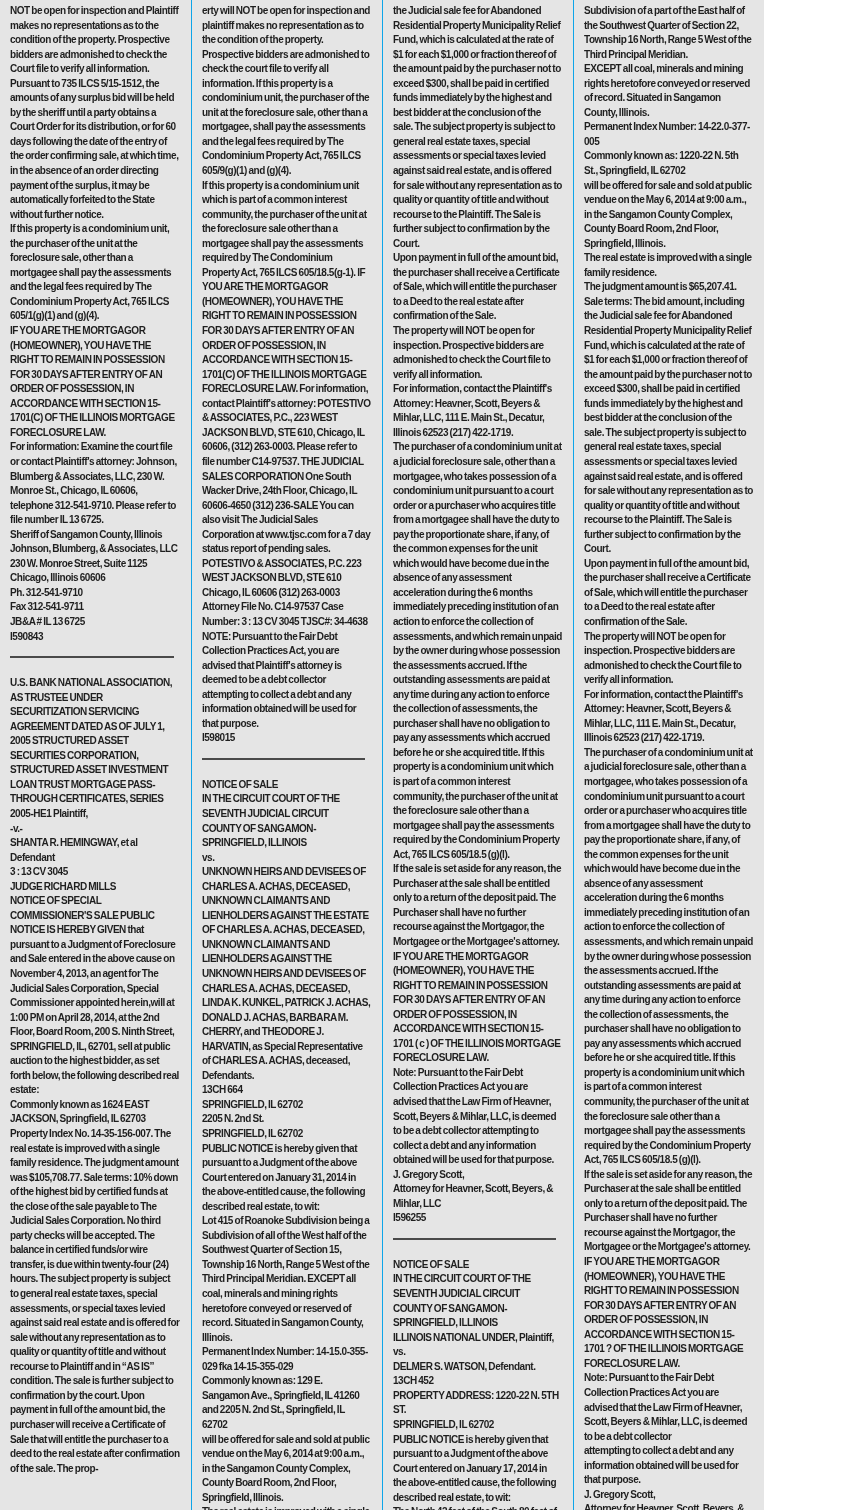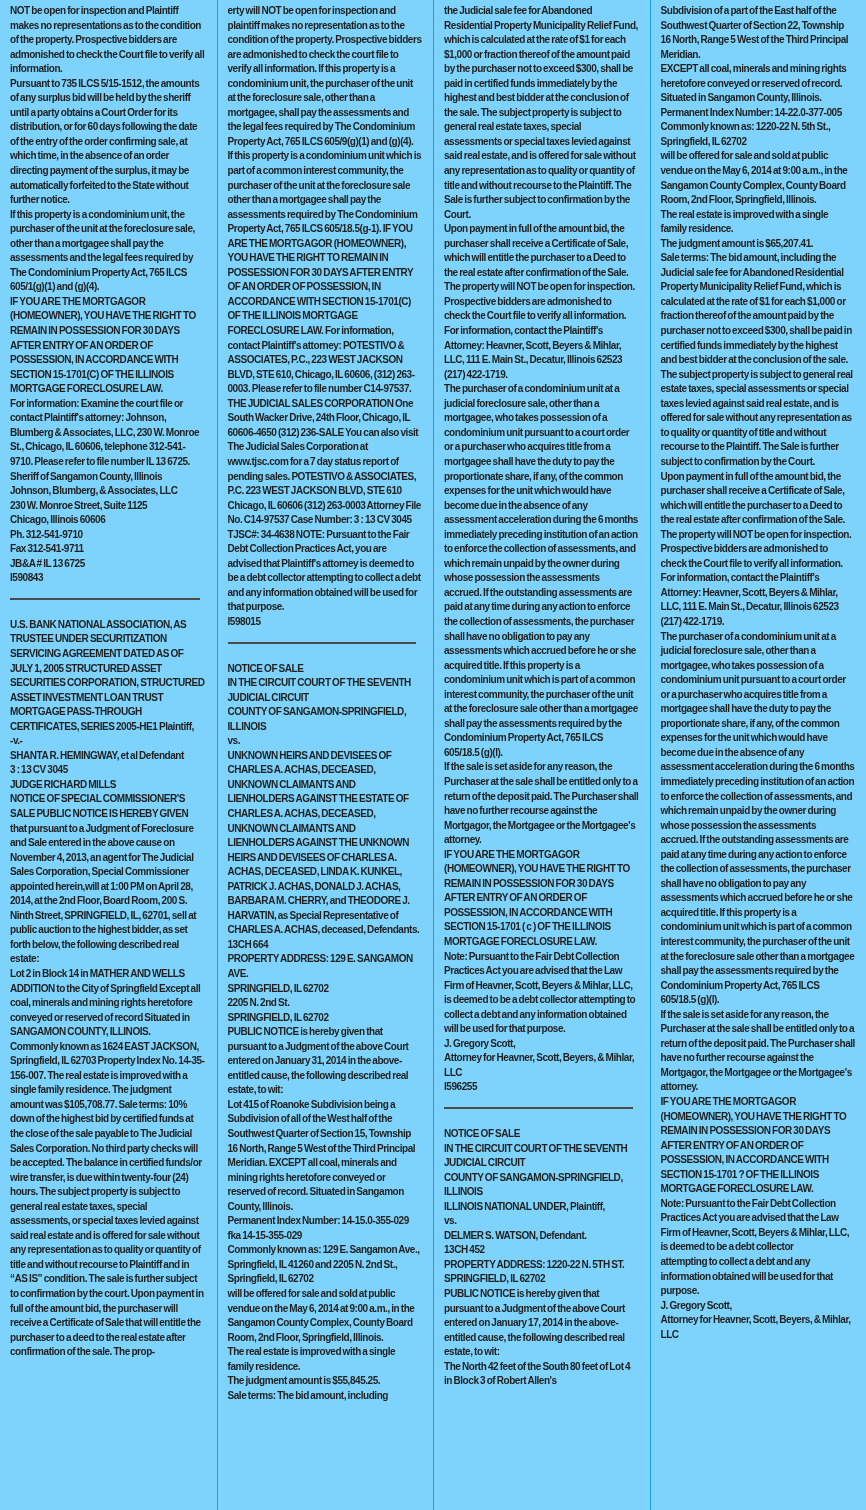--- a/index.html
+++ b/index.html
@@ -7,23 +7,23 @@
     padding: 0;
     background: #ffffff;
   }
   body {
     width: 866px;
     height: 1510px;
     overflow: hidden;
   }
   .page {
     display: flex;
-    width: 866px;
+    width: 764px;
     height: 1510px;
-    background: #7dd3fc;
+    background: #e5e5e5;
   }
   .col {
     box-sizing: border-box;
     width: 216.5px;
     padding: 4px 11px 0 10px;
     overflow: hidden;
   }
   .col + .col {
     border-left: 1px solid #0ea5e9;
   }
@@ -66,39 +66,37 @@
         <p class="para">I590843</p>
       </div>
       <hr class="divider">
       <div class="block">
         <p class="para">U.S. BANK NATIONAL ASSOCIATION, AS TRUSTEE UNDER SECURITIZATION SERVICING AGREEMENT DATED AS OF JULY 1, 2005 STRUCTURED ASSET SECURITIES CORPORATION, STRUCTURED ASSET INVESTMENT LOAN TRUST MORTGAGE PASS-THROUGH CERTIFICATES, SERIES 2005-HE1 Plaintiff,</p>
         <p class="para">-v.-</p>
         <p class="para">SHANTA R. HEMINGWAY, et al Defendant</p>
         <p class="para">3 : 13 CV 3045</p>
         <p class="para">JUDGE RICHARD MILLS</p>
         <p class="para">NOTICE OF SPECIAL COMMISSIONER'S SALE PUBLIC NOTICE IS HEREBY GIVEN that pursuant to a Judgment of Foreclosure and Sale entered in the above cause on November 4, 2013, an agent for The Judicial Sales Corporation, Special Commissioner appointed herein,will at 1:00 PM on April 28, 2014, at the 2nd Floor, Board Room, 200 S. Ninth Street, SPRINGFIELD, IL, 62701, sell at public auction to the highest bidder, as set forth below, the following described real estate:</p>
-        <p class="para">Lot 2 in Block 14 in MATHER AND WELLS ADDITION to the City of Springfield Except all coal, minerals and mining rights heretofore conveyed or reserved of record Situated in SANGAMON COUNTY, ILLINOIS.</p>
         <p class="para">Commonly known as 1624 EAST JACKSON, Springfield, IL 62703 Property Index No. 14-35-156-007. The real estate is improved with a single family residence. The judgment amount was $105,708.77. Sale terms: 10% down of the highest bid by certified funds at the close of the sale payable to The Judicial Sales Corporation. No third party checks will be accepted. The balance in certified funds/or wire transfer, is due within twenty-four (24) hours. The subject property is subject to general real estate taxes, special assessments, or special taxes levied against said real estate and is offered for sale without any representation as to quality or quantity of title and without recourse to Plaintiff and in “AS IS” condition. The sale is further subject to confirmation by the court. Upon payment in full of the amount bid, the purchaser will receive a Certificate of Sale that will entitle the purchaser to a deed to the real estate after confirmation of the sale. The prop-</p>
       </div>
     </div>
     <div class="col">
       <div class="block">
         <p class="para">erty will NOT be open for inspection and plaintiff makes no representation as to the condition of the property. Prospective bidders are admonished to check the court file to verify all information. If this property is a condominium unit, the purchaser of the unit at the foreclosure sale, other than a mortgagee, shall pay the assessments and the legal fees required by The Condominium Property Act, 765 ILCS 605/9(g)(1) and (g)(4).</p>
         <p class="para">If this property is a condominium unit which is part of a common interest community, the purchaser of the unit at the foreclosure sale other than a mortgagee shall pay the assessments required by The Condominium Property Act, 765 ILCS 605/18.5(g-1). IF YOU ARE THE MORTGAGOR (HOMEOWNER), YOU HAVE THE RIGHT TO REMAIN IN POSSESSION FOR 30 DAYS AFTER ENTRY OF AN ORDER OF POSSESSION, IN ACCORDANCE WITH SECTION 15-1701(C) OF THE ILLINOIS MORTGAGE FORECLOSURE LAW. For information, contact Plaintiff's attorney: POTESTIVO &amp; ASSOCIATES, P.C., 223 WEST JACKSON BLVD, STE 610, Chicago, IL 60606, (312) 263-0003. Please refer to file number C14-97537. THE JUDICIAL SALES CORPORATION One South Wacker Drive, 24th Floor, Chicago, IL 60606-4650 (312) 236-SALE You can also visit The Judicial Sales Corporation at www.tjsc.com for a 7 day status report of pending sales. POTESTIVO &amp; ASSOCIATES, P.C. 223 WEST JACKSON BLVD, STE 610 Chicago, IL 60606 (312) 263-0003 Attorney File No. C14-97537 Case Number: 3 : 13 CV 3045 TJSC#: 34-4638 NOTE: Pursuant to the Fair Debt Collection Practices Act, you are advised that Plaintiff's attorney is deemed to be a debt collector attempting to collect a debt and any information obtained will be used for that purpose.</p>
         <p class="para">I598015</p>
       </div>
       <hr class="divider">
       <div class="block">
         <p class="para">NOTICE OF SALE</p>
         <p class="para">IN THE CIRCUIT COURT OF THE SEVENTH JUDICIAL CIRCUIT</p>
         <p class="para">COUNTY OF SANGAMON-SPRINGFIELD, ILLINOIS</p>
         <p class="para">vs.</p>
         <p class="para">UNKNOWN HEIRS AND DEVISEES OF CHARLES A. ACHAS, DECEASED, UNKNOWN CLAIMANTS AND LIENHOLDERS AGAINST THE ESTATE OF CHARLES A. ACHAS, DECEASED, UNKNOWN CLAIMANTS AND LIENHOLDERS AGAINST THE UNKNOWN HEIRS AND DEVISEES OF CHARLES A. ACHAS, DECEASED, LINDA K. KUNKEL, PATRICK J. ACHAS, DONALD J. ACHAS, BARBARA M. CHERRY, and THEODORE J. HARVATIN, as Special Representative of CHARLES A. ACHAS, deceased, Defendants.</p>
         <p class="para">13CH 664</p>
-        <p class="para">PROPERTY ADDRESS: 129 E. SANGAMON AVE.</p>
         <p class="para">SPRINGFIELD, IL 62702</p>
         <p class="para">2205 N. 2nd St.</p>
         <p class="para">SPRINGFIELD, IL 62702</p>
         <p class="para">PUBLIC NOTICE is hereby given that pursuant to a Judgment of the above Court entered on January 31, 2014 in the above-entitled cause, the following described real estate, to wit:</p>
         <p class="para">Lot 415 of Roanoke Subdivision being a Subdivision of all of the West half of the Southwest Quarter of Section 15, Township 16 North, Range 5 West of the Third Principal Meridian. EXCEPT all coal, minerals and mining rights heretofore conveyed or reserved of record. Situated in Sangamon County, Illinois.</p>
         <p class="para">Permanent Index Number: 14-15.0-355-029 fka 14-15-355-029</p>
         <p class="para">Commonly known as: 129 E. Sangamon Ave., Springfield, IL 41260 and 2205 N. 2nd St., Springfield, IL 62702</p>
         <p class="para">will be offered for sale and sold at public vendue on the May 6, 2014 at 9:00 a.m., in the Sangamon County Complex, County Board Room, 2nd Floor, Springfield, Illinois.</p>
         <p class="para">The real estate is improved with a single family residence.</p>
         <p class="para">The judgment amount is $55,845.25.</p>

